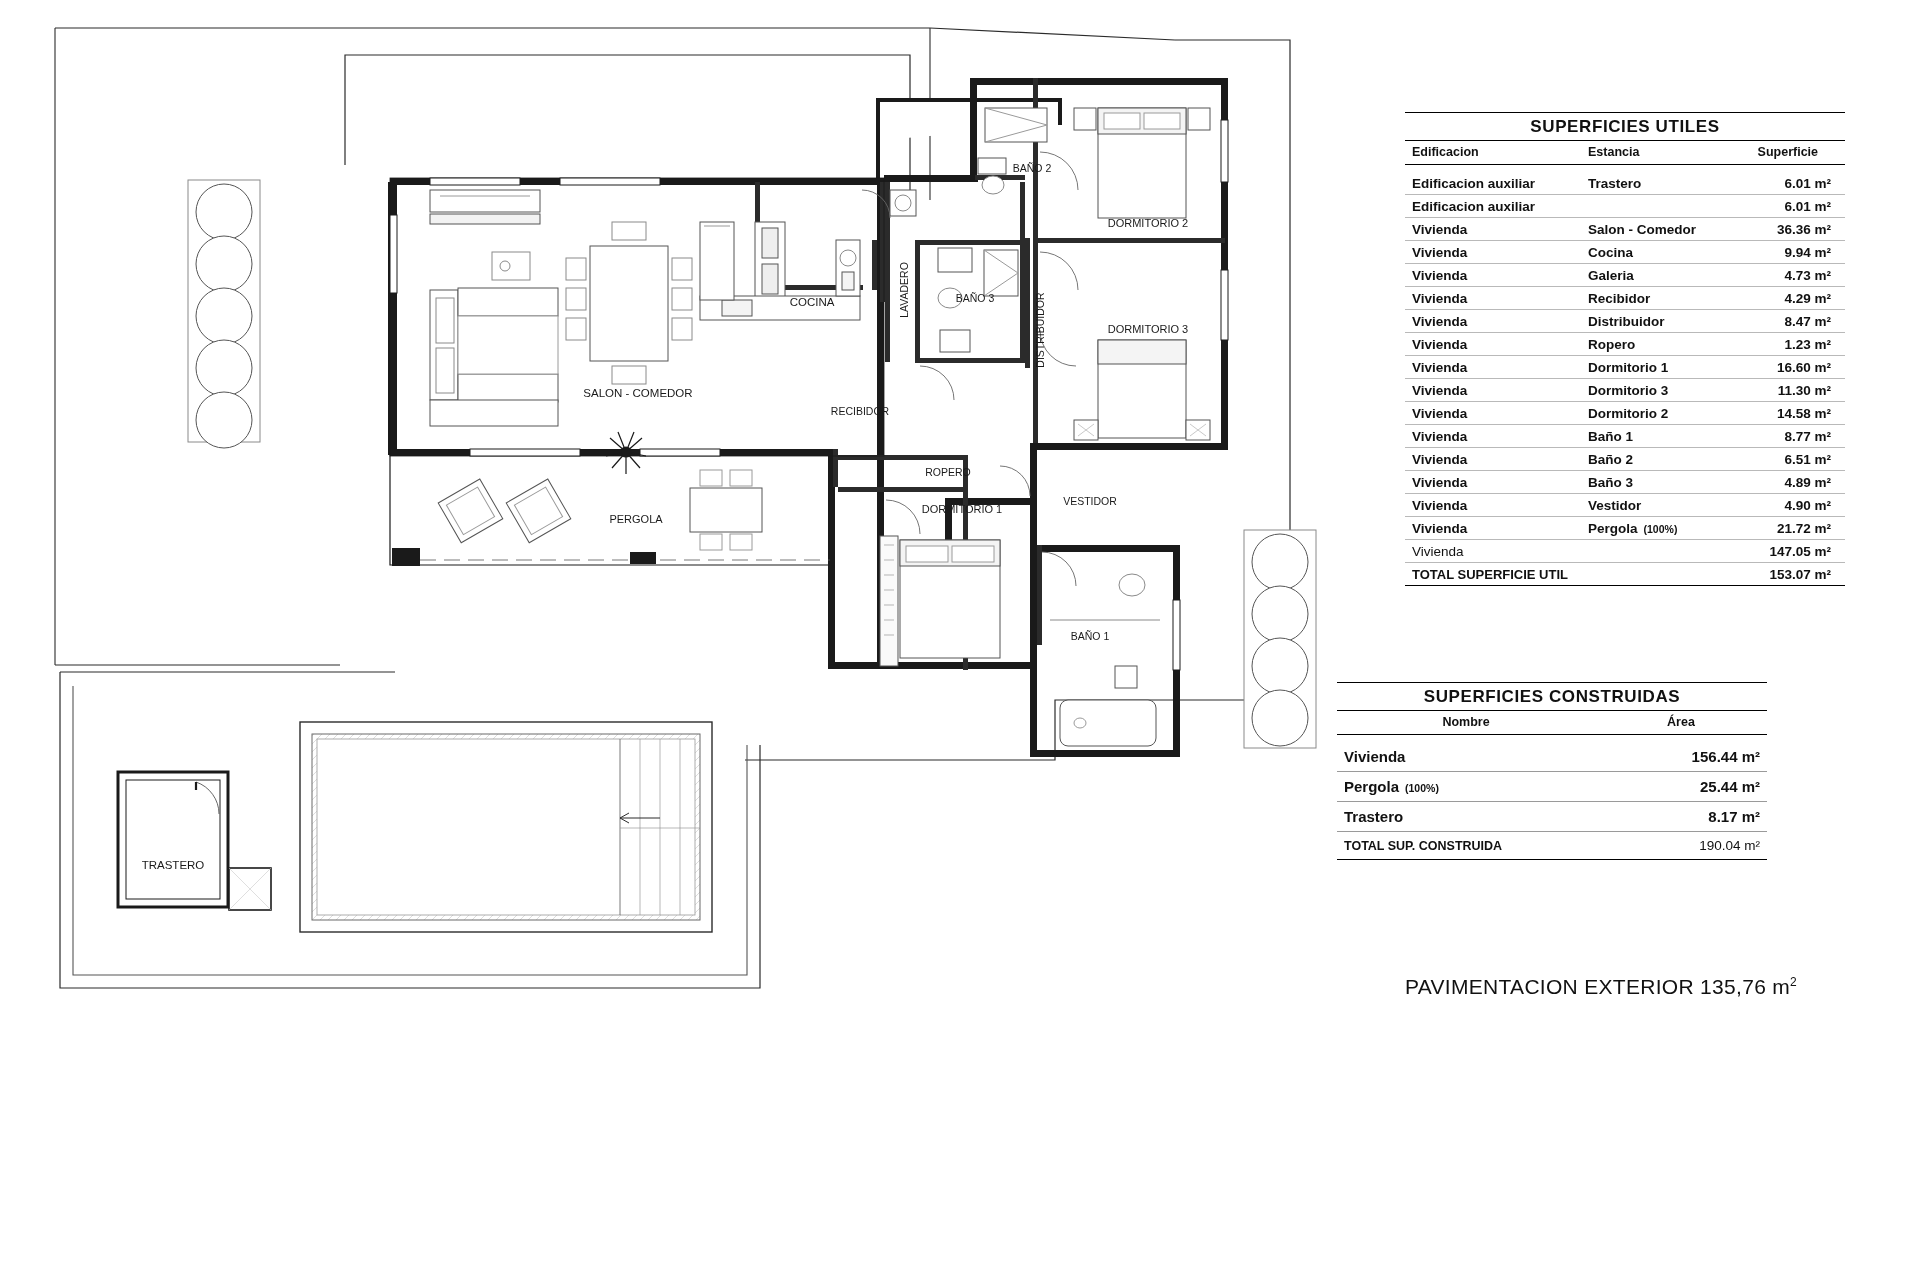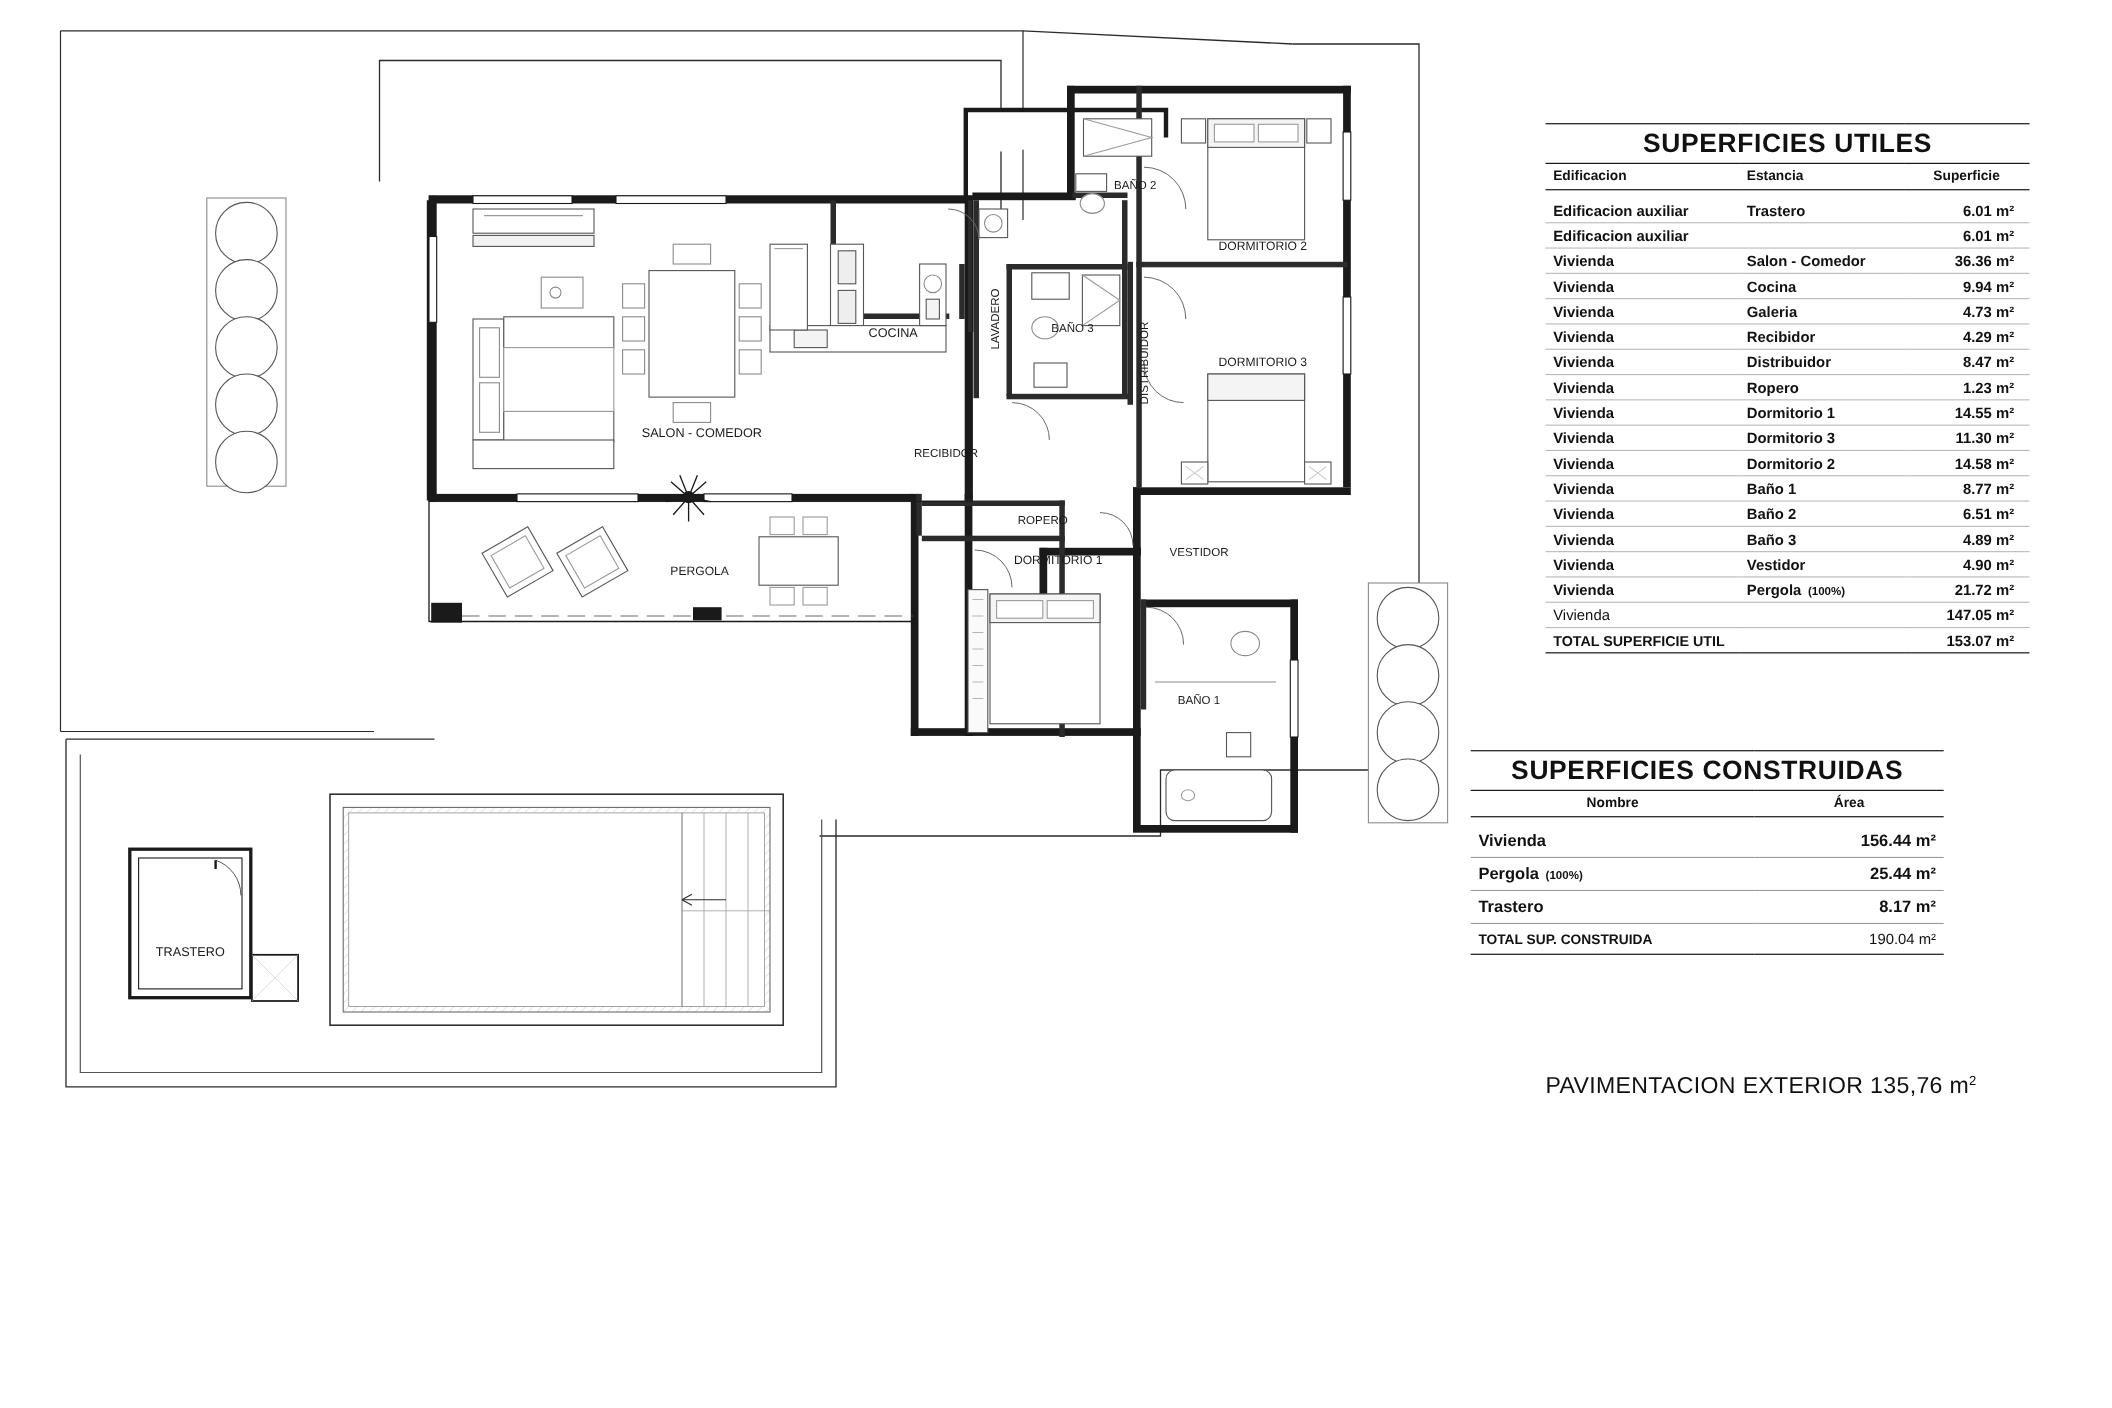--- a/index.html
+++ b/index.html
@@ -42,21 +42,21 @@
     width: 430px;
   }
   .tbl {
     border-collapse: collapse;
     width: 100%;
     font-size: 13.5px;
   }
   .tbl-title {
     text-align: center;
     font-weight: bold;
-    font-size: 24px;
+    font-size: 17px;
     letter-spacing: .6px;
     padding: 9px 0 11px 0;
     border-top: 1.6px solid #000;
     border-bottom: 1.1px solid #000;
   }
   .tbl td, .tbl th {
     padding: 3.5px 7px;
     vertical-align: middle;
   }
   .hdr td {
@@ -486,21 +486,21 @@
           <td class="c3">8.47 m²</td>
         </tr>
     <tr class="row">
           <td class="c1">Vivienda</td>
           <td class="c2">Ropero</td>
           <td class="c3">1.23 m²</td>
         </tr>
     <tr class="row">
           <td class="c1">Vivienda</td>
           <td class="c2">Dormitorio 1</td>
-          <td class="c3">14.55 m²</td>
+          <td class="c3">16.60 m²</td>
         </tr>
     <tr class="row">
           <td class="c1">Vivienda</td>
           <td class="c2">Dormitorio 3</td>
           <td class="c3">11.30 m²</td>
         </tr>
     <tr class="row">
           <td class="c1">Vivienda</td>
           <td class="c2">Dormitorio 2</td>
           <td class="c3">14.58 m²</td>

